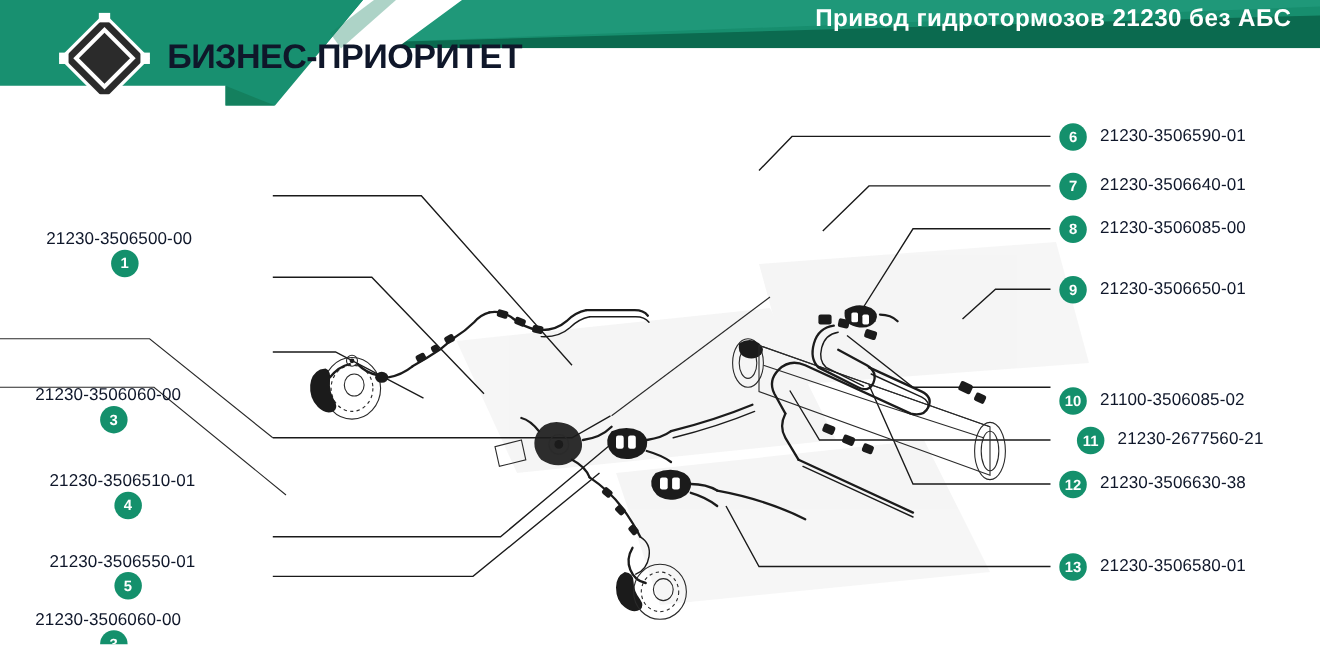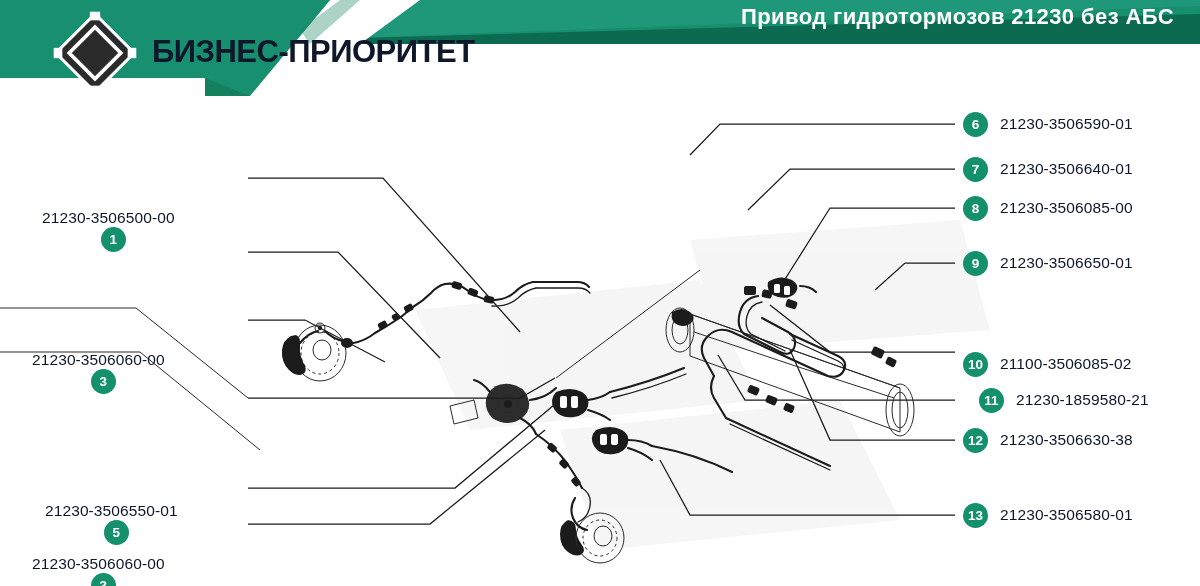--- a/index.html
+++ b/index.html
@@ -271,20 +271,24 @@
   </svg>
 
   <div class="label left" style="left:42px; top:165px;">
     <span class="lbl-text">21230-3506500-00</span>
     <span class="badge">1</span>
   </div>
   <div class="label left" style="left:32px; top:307px;">
     <span class="lbl-text">21230-3506060-00</span>
     <span class="badge">3</span>
   </div>
+  <div class="label left" style="left:45px; top:385px;">
+    <span class="lbl-text">21230-3506510-01</span>
+    <span class="badge">4</span>
+  </div>
   <div class="label left" style="left:45px; top:475px;justify-content:flex-end;">
     <span class="lbl-text">21230-3506550-01</span>
     <span class="badge">5</span>
   </div>
   <div class="label left" style="left:32px; top:511px;">
     <span class="lbl-text">21230-3506060-00</span>
     <span class="badge">3</span>
   </div>
 
   <div class="label right" style="left:963px; top:111px;">
@@ -302,21 +306,21 @@
   <div class="label right" style="left:963px; top:250px;">
     <span class="badge">9</span>
     <span class="lbl-text">21230-3506650-01</span>
   </div>
   <div class="label right" style="left:963px; top:351px;">
     <span class="badge">10</span>
     <span class="lbl-text">21100-3506085-02</span>
   </div>
   <div class="label right" style="left:963px; top:387px;margin-left:16px;">
     <span class="badge">11</span>
-    <span class="lbl-text">21230-1859580-21</span>
+    <span class="lbl-text">21230-2677560-21</span>
   </div>
   <div class="label right" style="left:963px; top:427px;text-align:center;">
     <span class="badge">12</span>
     <span class="lbl-text">21230-3506630-38</span>
   </div>
   <div class="label right" style="left:963px; top:502px;">
     <span class="badge">13</span>
     <span class="lbl-text">21230-3506580-01</span>
   </div>
 

